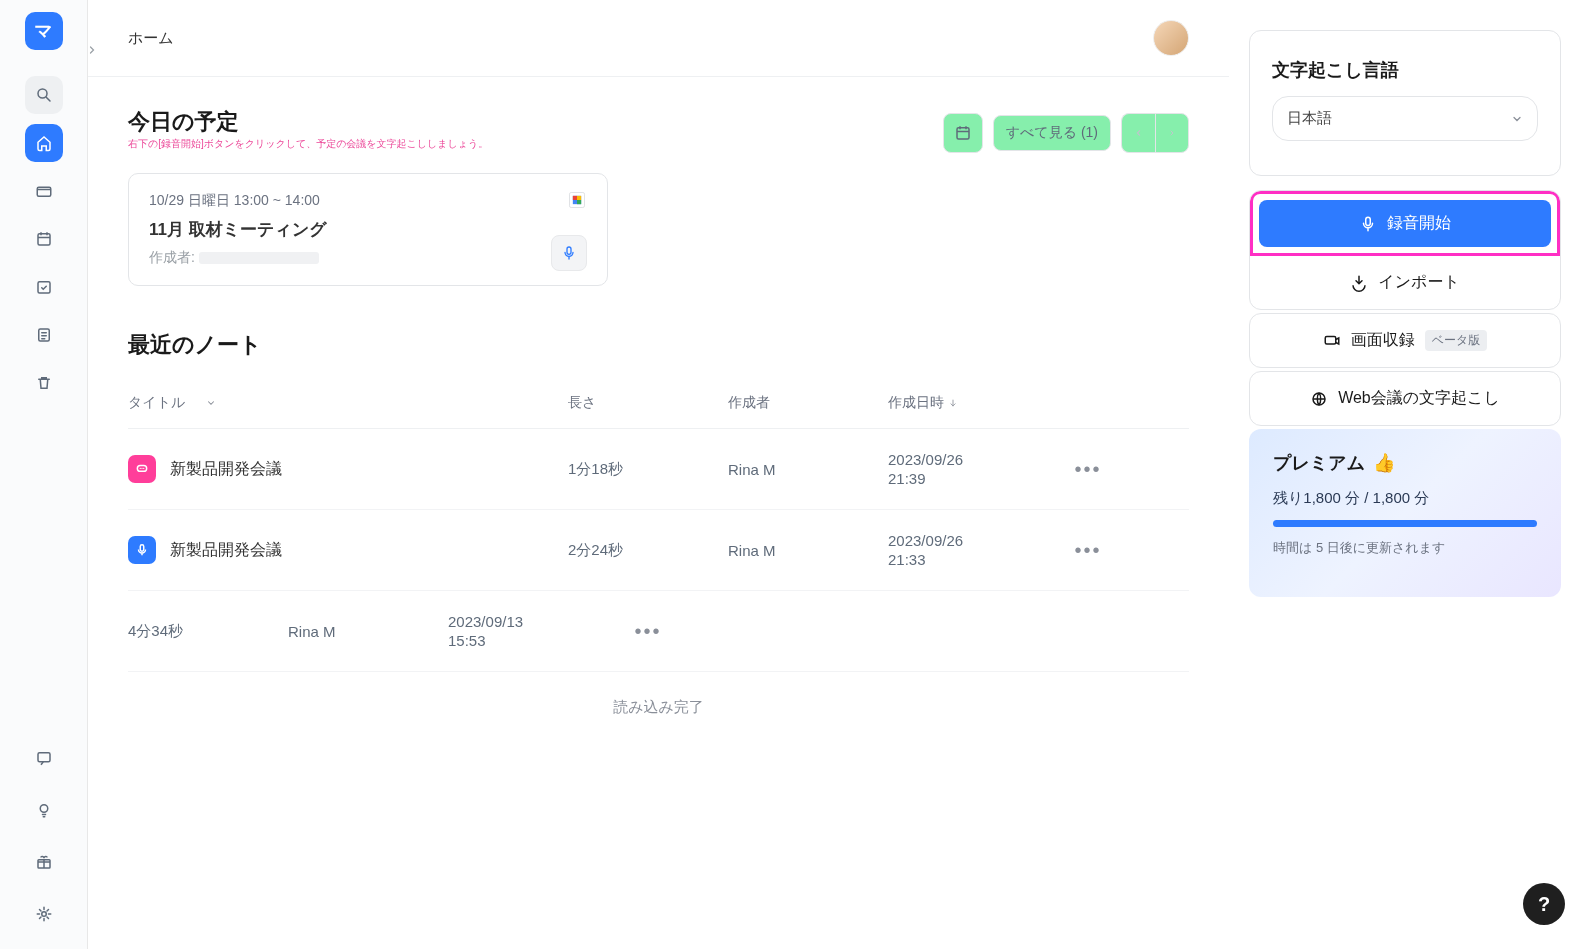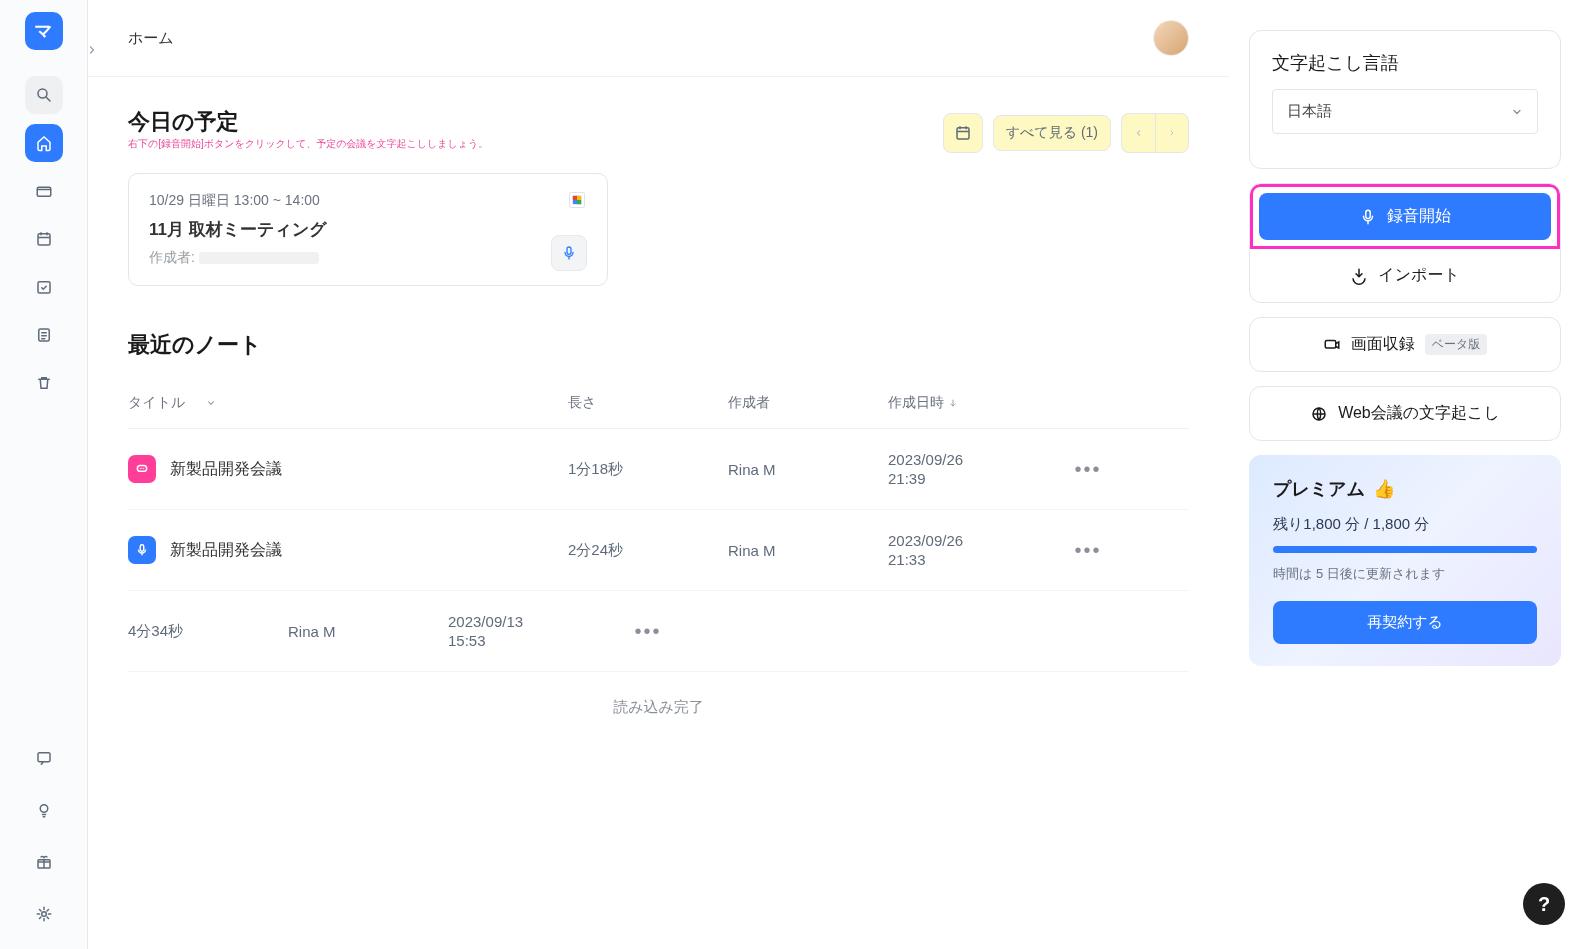--- a/index.html
+++ b/index.html
@@ -59,21 +59,21 @@
     background: linear-gradient(135deg,#f5d7b8,#d4a574);
     border: 1px solid #eee;
   }
 
   .body-area { padding: 30px 40px 40px 40px; }
   .today-row { display:flex; justify-content:space-between; align-items:flex-start; margin-bottom: 20px;}
   .today-title { font-size: 22px; font-weight: 600; }
   .today-sub { font-size: 10px; color:#ec4899; }
   .today-controls { display:flex; gap:10px; align-items:center; margin-top:6px;}
   .icon-btn {
-    border:1px solid #e3e5e8; background:#fef9c3; border-radius:8px;
+    border:1px solid #e3e5e8; background:#86efac; border-radius:8px;
     padding: 8px 12px; display:flex; align-items:center; justify-content:center;
     cursor:pointer; color:#5f6b7a; font-size:14px;
   }
   .icon-btn.sq { width:40px; height:40px; padding:0;}
   .nav-arrows { display:flex; }
   .nav-arrows .icon-btn { width:34px; height:40px; border-radius:0;}
   .nav-arrows .icon-btn:first-child{border-radius:8px 0 0 8px; border-right:none;}
   .nav-arrows .icon-btn:last-child{border-radius:0 8px 8px 0;}
 
   .event-card {
@@ -113,36 +113,36 @@
   .load-done { text-align:center; color:#8a8f99; font-size:15px; padding:26px 0;}
 
   
   .right-panel {
     width: 360px; padding: 30px 28px 28px 20px; border:none;
   }
   .panel-card {
     border:1px solid #e3e5e8; border-radius:12px; padding: 20px 22px;
     margin-bottom: 14px;
   }
-  .panel-title { font-size:18px; font-weight:400; margin-bottom:14px;}
+  .panel-title { font-size:18px; font-weight:700; margin-bottom:14px;margin-top:7px;}
   .lang-select {
-    border:1px solid #e3e5e8; border-radius:4px; padding:12px 14px;
+    border:1px solid #e3e5e8; border-radius:16px; padding:12px 14px;
     display:flex; justify-content:space-between; align-items:center;
     font-size:15px; color:#444; cursor:pointer; margin-bottom:14px;
   }
   .lang-hint { font-size:14px; color:#444; line-height:1.7;}
   .lang-hint a { color:#2e7bff; text-decoration:none;}
 
   .highlight-frame { border: 3px solid #ff2ec4; border-radius:10px; padding:6px; margin-bottom: 4px;}
   .record-btn {
     background:#2e7bff; color:#fff; border:none; border-radius:8px;
     padding: 13px 0; width:100%; font-size:16px; display:flex;align-items:center;justify-content:center;gap:10px;
     cursor:pointer;
   }
-  .action-card { border:1px solid #e3e5e8; border-radius:12px; margin-bottom:14px; overflow:hidden;}
+  .action-card { border:1px solid #e3e5e8; border-radius:12px; margin-bottom:3px; overflow:hidden;}
   .action-card .row-btn { padding:16px 0; display:flex;align-items:center;justify-content:center;gap:10px; font-size:16px; cursor:pointer;}
   .badge-beta { background:#eceef1; color:#6b7280; font-size:12px; border-radius:4px; padding:2px 7px;}
 
   .premium-card {
     border-radius:12px; padding: 22px 24px;
     background: linear-gradient(135deg,#ddeaff 0%,#eef3ff 50%,#e9e6ff 100%);
   }
   .premium-title { font-size:18px; font-weight:600; display:flex; align-items:center; gap:8px; margin-bottom:14px;}
   .premium-mins { font-size:15px; color:#2b3a55; margin-bottom:12px;}
   .premium-bar { height:7px; border-radius:5px; background:#2e7bff; width:100%; margin-bottom:12px;}
@@ -425,18 +425,17 @@
     </div>
 
     <div class="premium-card">
       <div class="premium-title">
         <span>プレミアム</span>
         <span>👍</span>
       </div>
       <div class="premium-mins">残り1,800 分 / 1,800 分</div>
       <div class="premium-bar"></div>
       <div class="premium-note">時間は 5 日後に更新されます</div>
-      <button class="premium-btn">再契約する</button>
     </div>
   </div>
 </div>
 
 <div class="help-fab">?</div>
 
 </body></html>

